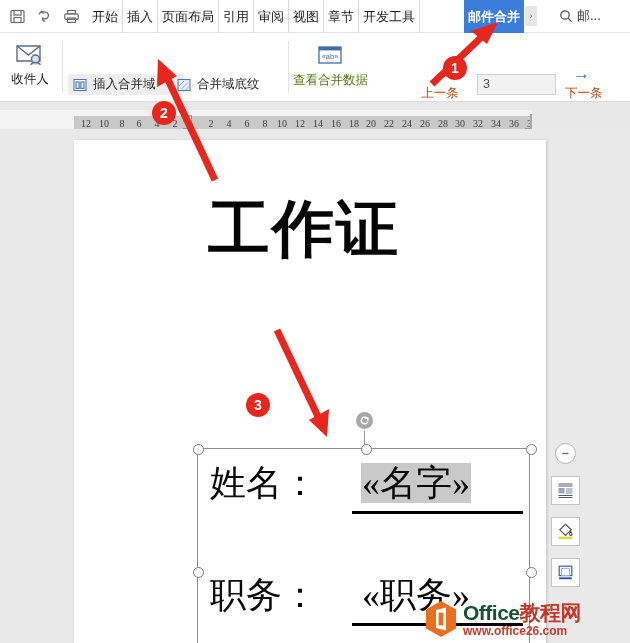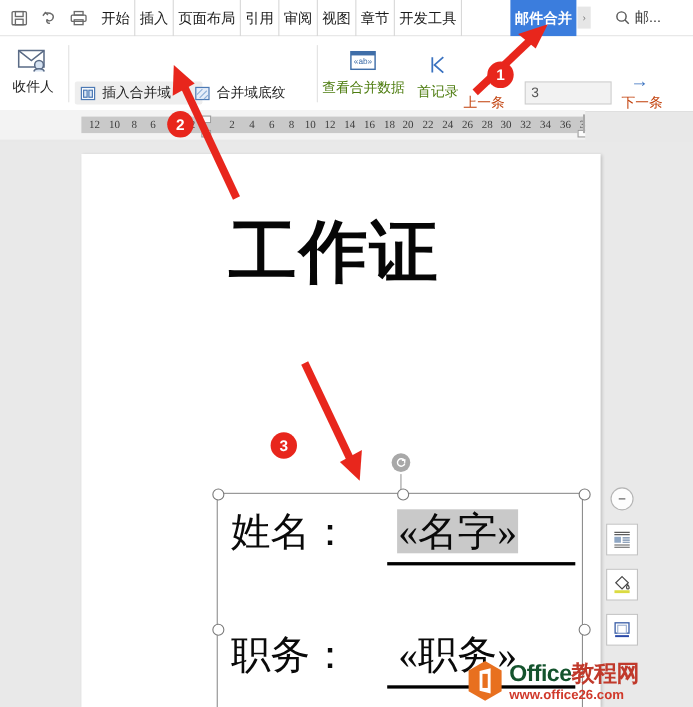--- a/index.html
+++ b/index.html
@@ -181,21 +181,21 @@
   .arrowbtn {
     position: absolute;
     color: #3a72c0;
     font-size: 17px;
     line-height: 1;
   }
 
   
   .rulerwrap {
     position: absolute;
-    left: 0; top: 100px;
+    left: 0; top: 110px;
     width: 532px; height: 27px;
     background: #f3f3f3;
     overflow: hidden;
   }
   .ruler-track {
     position: absolute;
     left: 74px; top: 6px;
     width: 456px; height: 15px;
     background: #c9c9c9;
   }
@@ -463,29 +463,20 @@
       <span class="bico">
         <svg width="30" height="26" viewBox="0 0 30 26" fill="none" stroke="#3f6ea8" stroke-width="1.3">
           <rect x="4" y="4" width="22" height="16" fill="#ffffff"></rect>
           <rect x="4" y="4" width="22" height="3.4" fill="#3f6ea8" stroke="none"></rect>
           <text x="15" y="15.5" font-size="7.5" fill="#3f6ea8" stroke="none" text-anchor="middle" font-family="Liberation Sans, sans-serif">«ab»</text>
         </svg>
       </span>
       <span>查看合并数据</span>
     </div>
 
-    <div class="bigbtn2" style="left:370px; top:10px; width:56px;">
-      <span class="bico">
-        <svg width="24" height="22" viewBox="0 0 24 22" fill="none" stroke="#3a72c0" stroke-width="1.6">
-          <path d="M7 4 L7 18"></path>
-          <path d="M17 4 L9 11 L17 18" fill="none"></path>
-        </svg>
-      </span>
-      <span>首记录</span>
-    </div>
 
     <div class="arrowbtn" style="left:432px; top:32px;">←</div>
     <div class="navlabel" style="left:410px; top:52px; width:60px;">上一条</div>
 
     <div class="recbox">3</div>
 
     <div class="arrowbtn" style="left:573px; top:32px;">→</div>
     <div class="navlabel" style="left:565px; top:52px; width:60px; text-align:left;">下一条</div>
   </div>
 

